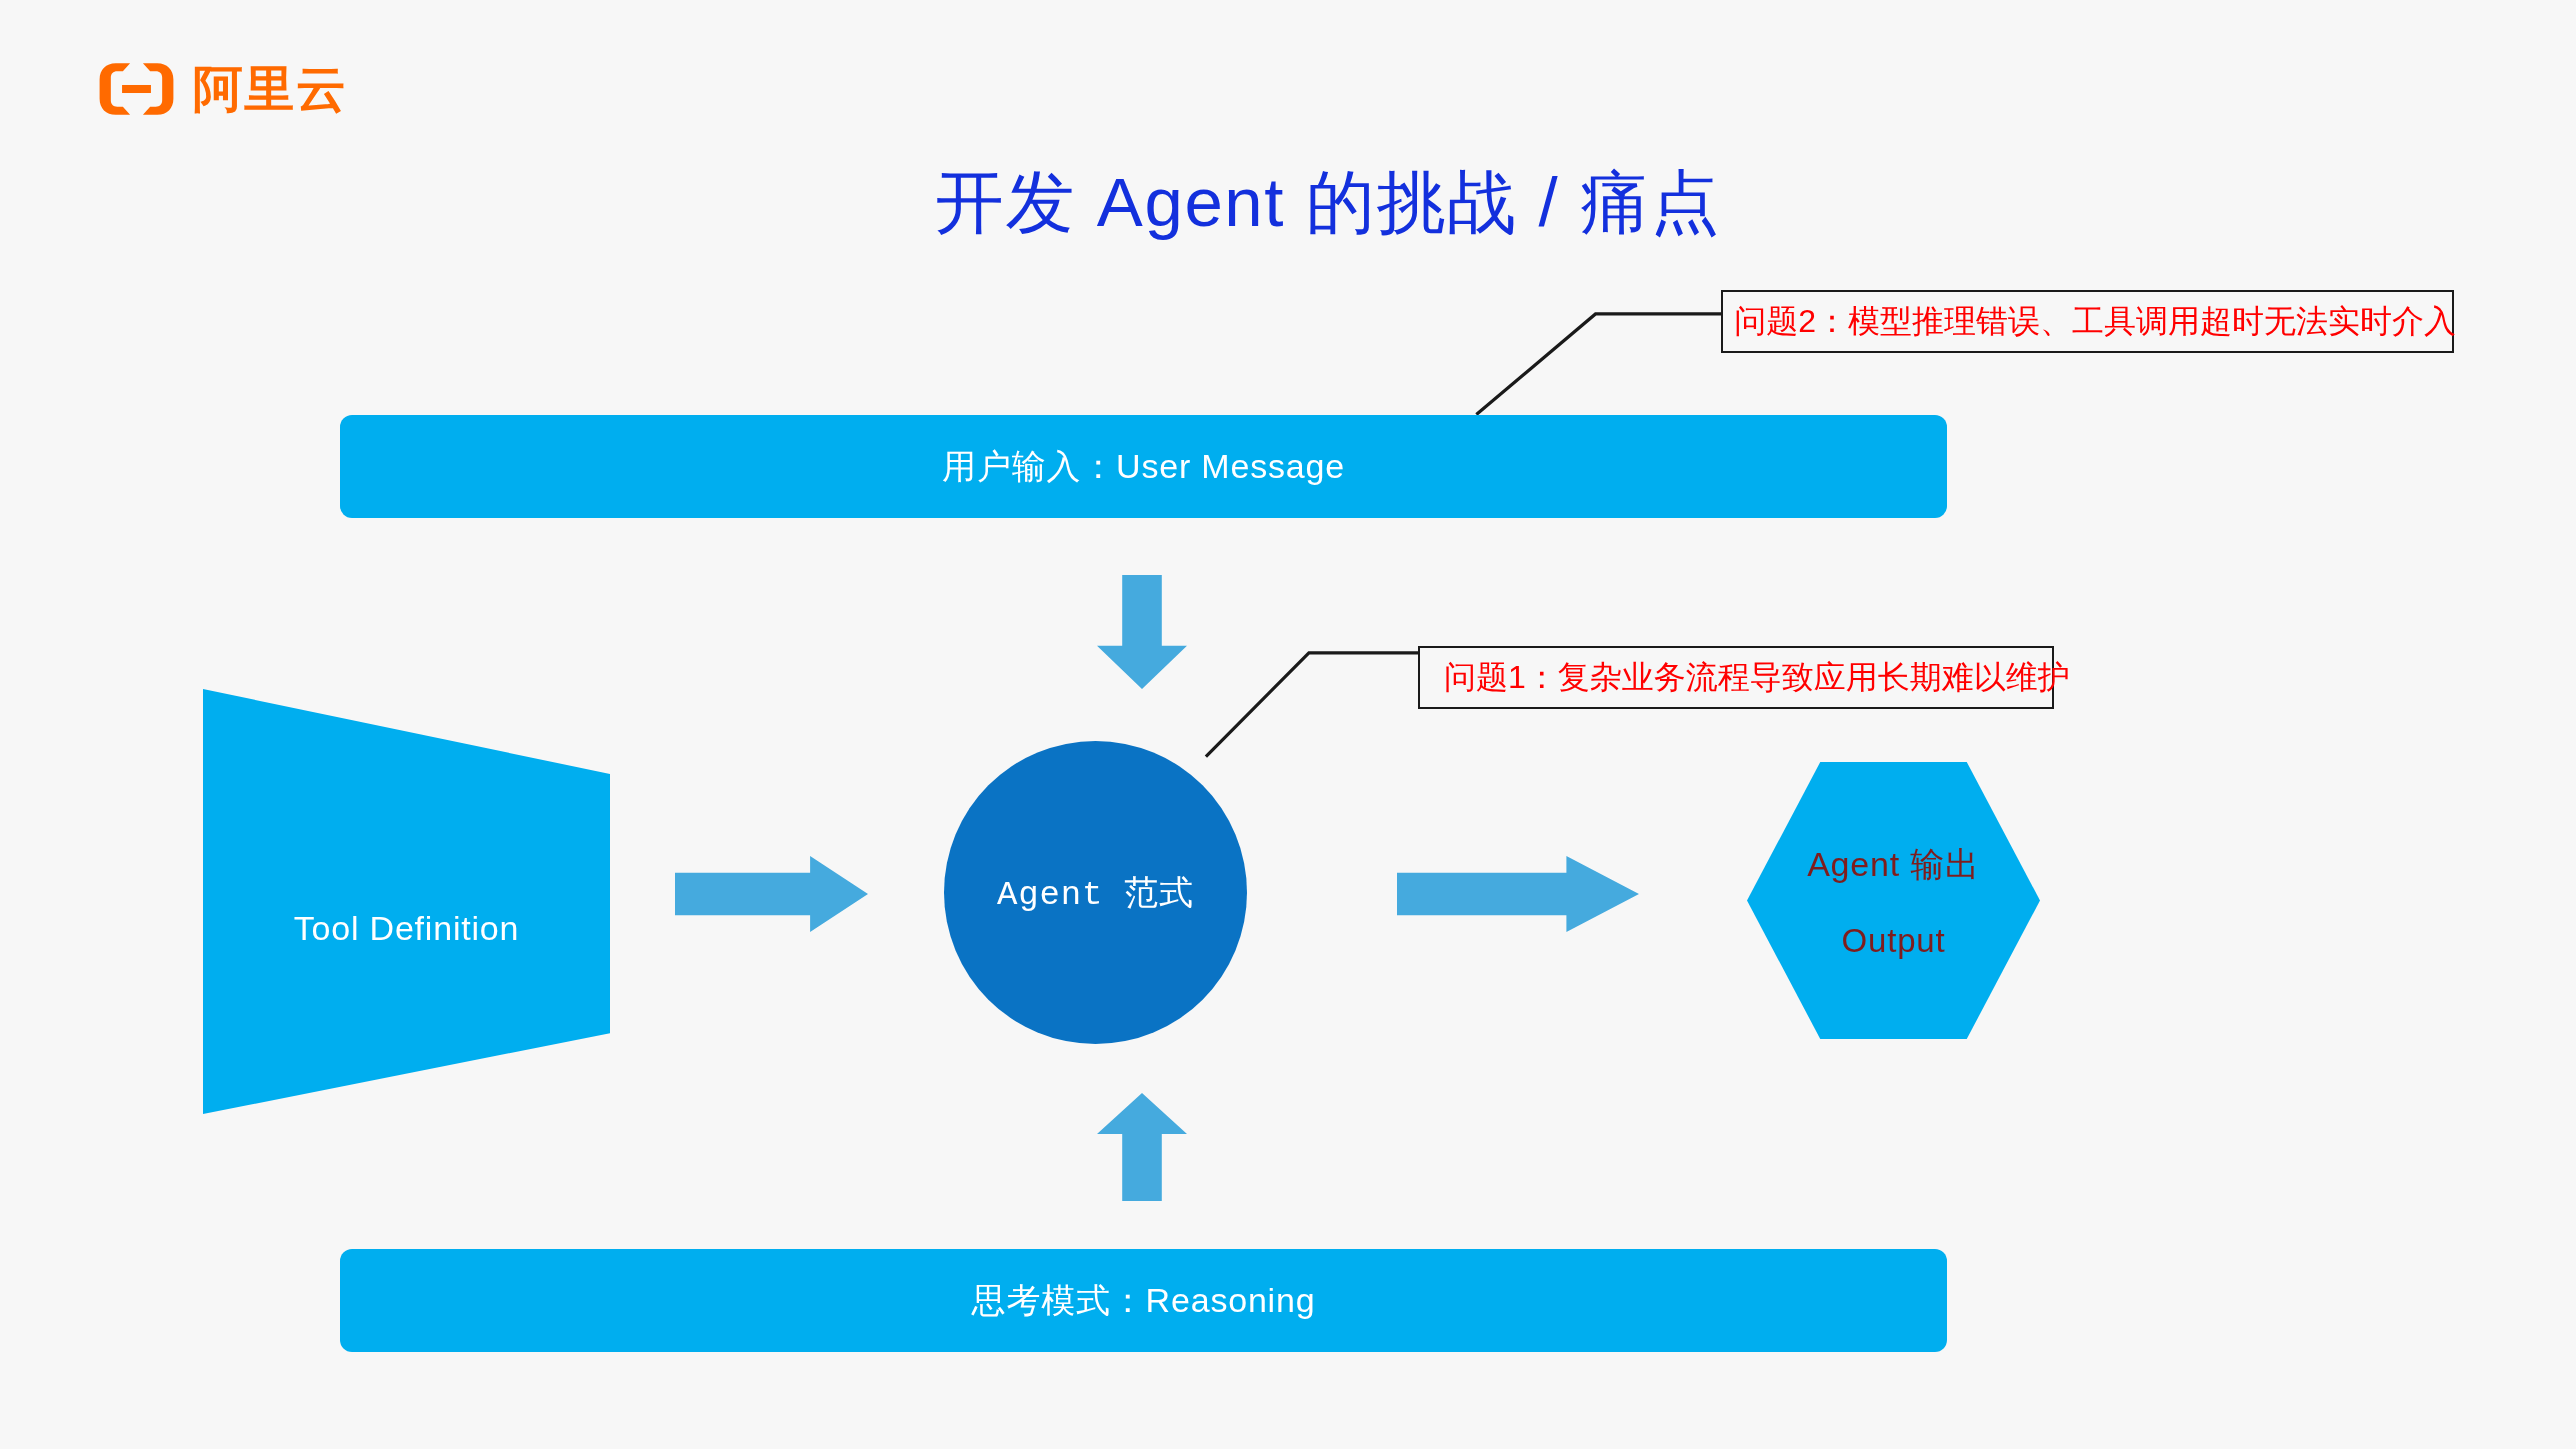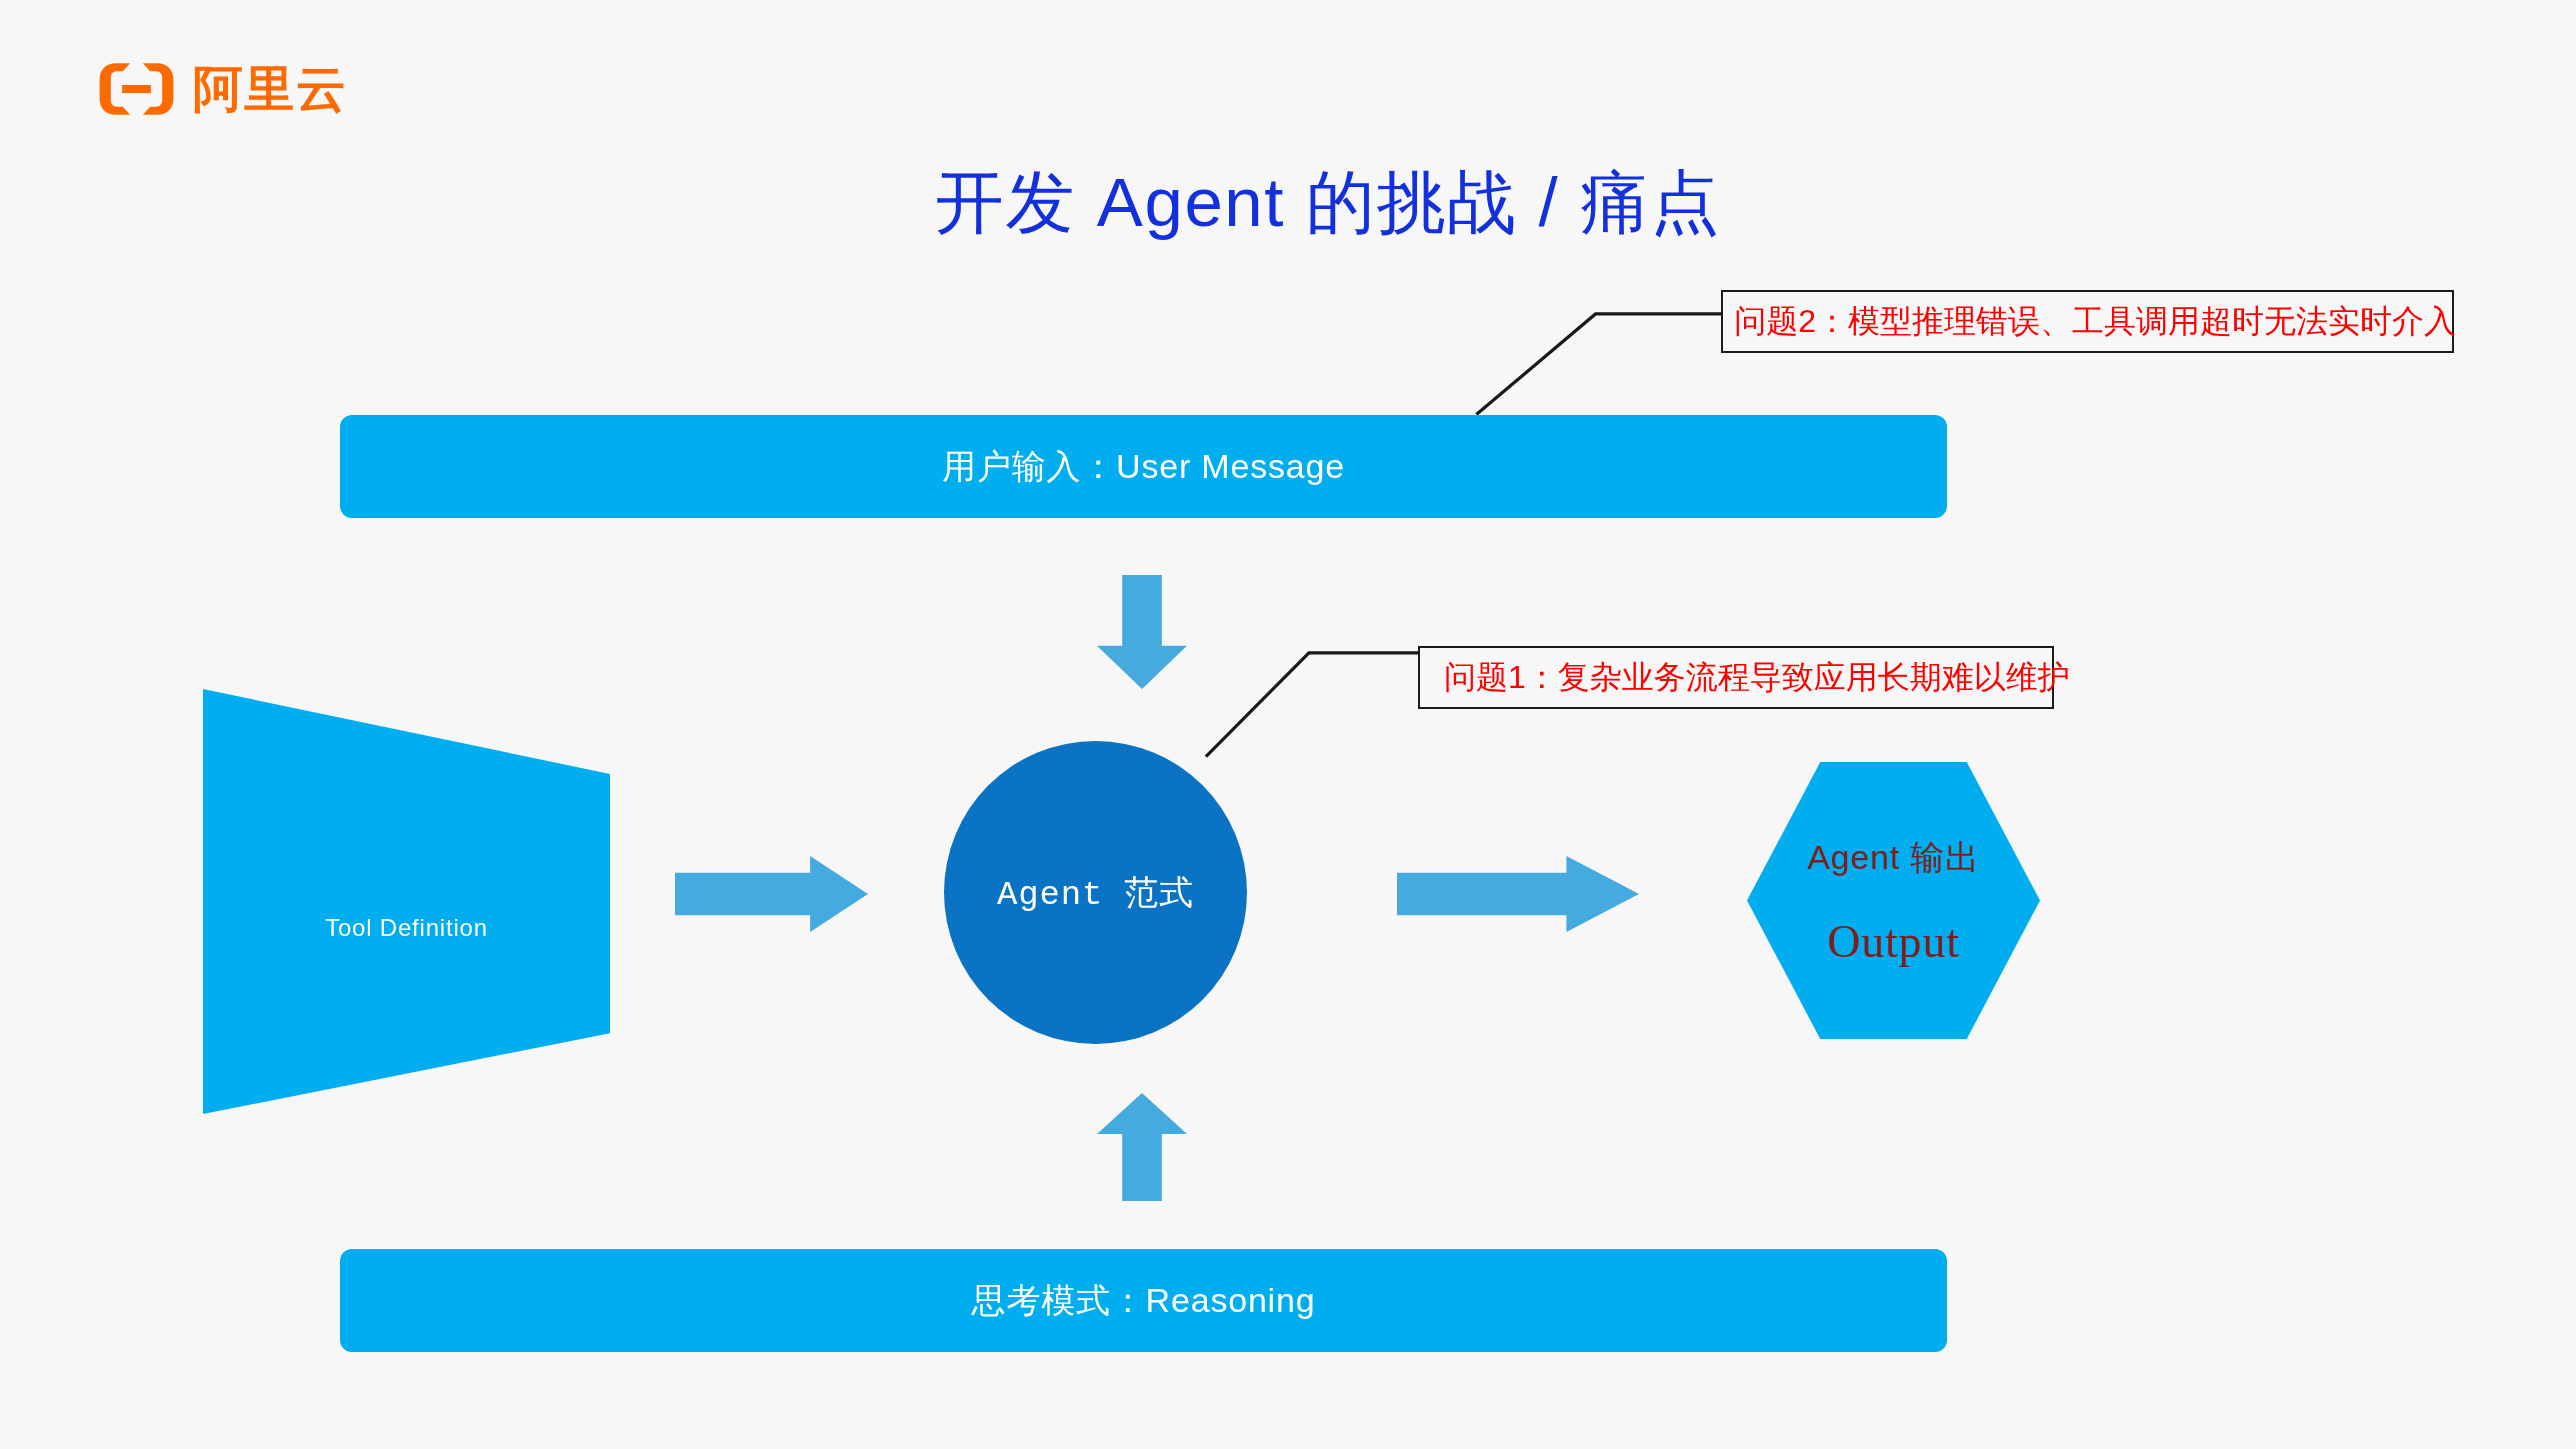--- a/index.html
+++ b/index.html
@@ -92,21 +92,21 @@
   }
   #trapezoid .label-wrap {
     position: absolute;
     left: 0; top: 50%;
     transform: translateY(-50%);
     width: 100%;
     text-align: center;
     color: #ffffff;
   }
   #trapezoid .l1 { font-size: 34px; letter-spacing: 0.8px; }
-  #trapezoid .l2 { font-size: 24px; margin-top: 52px; letter-spacing: 0.8px; }
+  #trapezoid .l2 { font-size: 34px; margin-top: 52px; letter-spacing: 0.8px; }
 
   
   #circle {
     position: absolute;
     left: 944px;
     top: 741px;
     width: 303px;
     height: 303px;
     border-radius: 50%;
     background: #0a73c4;
@@ -132,21 +132,21 @@
   }
   #hexagon .label-wrap {
     position: absolute;
     left: 0; top: 50%;
     transform: translateY(-50%);
     width: 100%;
     text-align: center;
     color: #7f1d1d;
   }
   #hexagon .l1 { font-size: 34px; letter-spacing: 0.8px; }
-  #hexagon .l2 { font-size: 46px; margin-top: 34px; letter-spacing: 0.8px; font-family: Liberation Serif, serif; }
+  #hexagon .l2 { font-size: 33px; margin-top: 34px; letter-spacing: 0.8px; }
 
   
   .arrow-right {
     position: absolute;
     background: #45aade;
     -webkit-clip-path: polygon(0% 22%, 70% 22%, 70% 0%, 100% 50%, 70% 100%, 70% 78%, 0% 78%);
     clip-path: polygon(0% 22%, 70% 22%, 70% 0%, 100% 50%, 70% 100%, 70% 78%, 0% 78%);
   }
   #arrow-a { left: 675px;  top: 856px; width: 193px; height: 76px; }
   #arrow-b { left: 1397px; top: 856px; width: 242px; height: 76px; }

